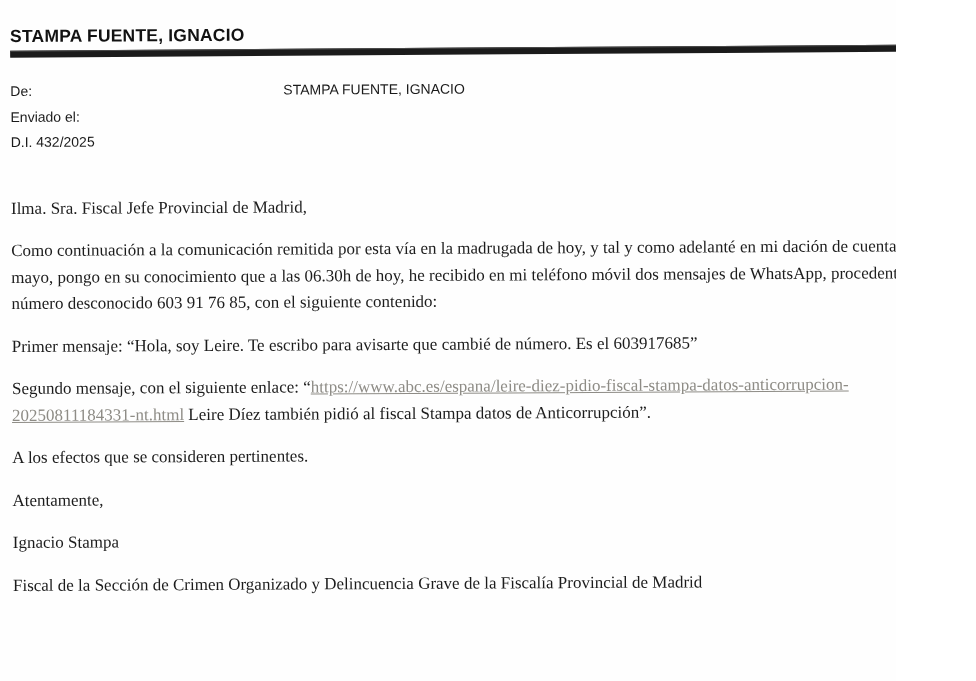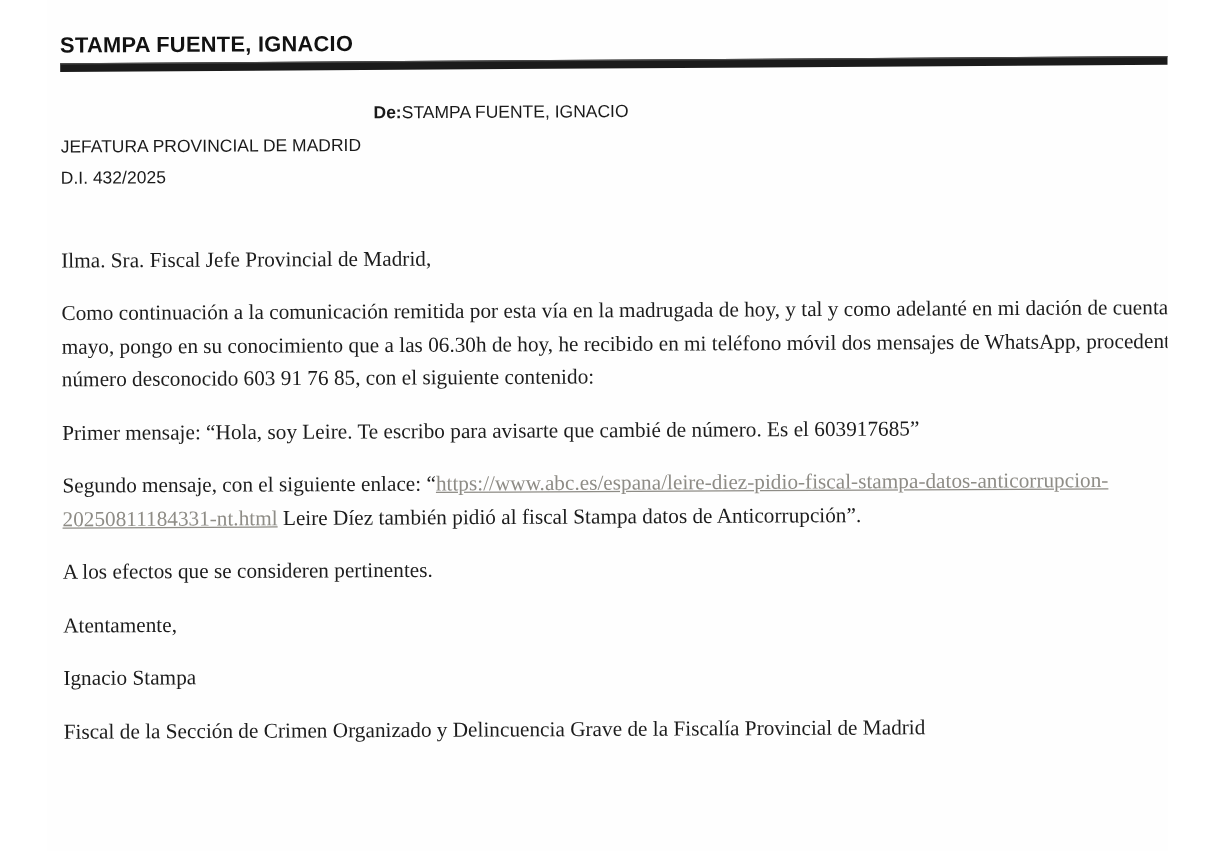--- a/index.html
+++ b/index.html
@@ -8,21 +8,20 @@
     background: #ffffff;
   }
   .page {
     position: relative;
     width: 896px;
     height: 681px;
     background: #fefefe;
     overflow: hidden;
     color: #1d1d1d;
     font-family: "Liberation Serif", serif;
-    margin-left: 38px;
   }
   .inner {
     position: absolute;
     left: 10px;
     top: 26px;
     width: 956px;
     transform: rotate(-0.3deg);
     transform-origin: 0 0;
   }
   .doc-title {
@@ -45,23 +44,22 @@
     font-family: "Liberation Sans", sans-serif;
     font-size: 14px;
     color: #1a1a1a;
   }
   .meta-row {
     display: flex;
     line-height: 25.5px;
   }
   .meta-label {
     width: 273px;
-    font-weight: 700;
+    font-weight: 400;
     flex-shrink: 0;
-    text-align: right;
   }
   .meta-value {
     font-weight: 400;
   }
   .body-text {
     margin-top: 40px;
     font-size: 17px;
     line-height: 26.5px;
     color: #1c1c1c;
   }
@@ -84,23 +82,23 @@
 
     <h1 class="doc-title">STAMPA FUENTE, IGNACIO</h1>
     <div class="title-rule"></div>
 
     <div class="meta">
       <div class="meta-row">
         <span class="meta-label">De:</span>
         <span class="meta-value">STAMPA FUENTE, IGNACIO</span>
       </div>
       <div class="meta-row">
+        <span class="meta-label">Enviado el:</span>
       </div>
       <div class="meta-row">
-        <span class="meta-value">JEFATURA PROVINCIAL DE MADRID</span>
       </div>
       <div class="meta-row">
         <span class="meta-value">D.I. 432/2025</span>
       </div>
     </div>
 
     <div class="body-text">
       <p>Ilma. Sra. Fiscal Jefe Provincial de Madrid,</p>
 
       <p>Como continuación a la comunicación remitida por esta vía en la madrugada de hoy, y tal y como adelanté en mi dación de cuenta del 27 de mayo, pongo en su conocimiento que a las 06.30h de hoy, he recibido en mi teléfono móvil dos mensajes de WhatsApp, procedentes del número desconocido 603 91 76 85, con el siguiente contenido:</p>

